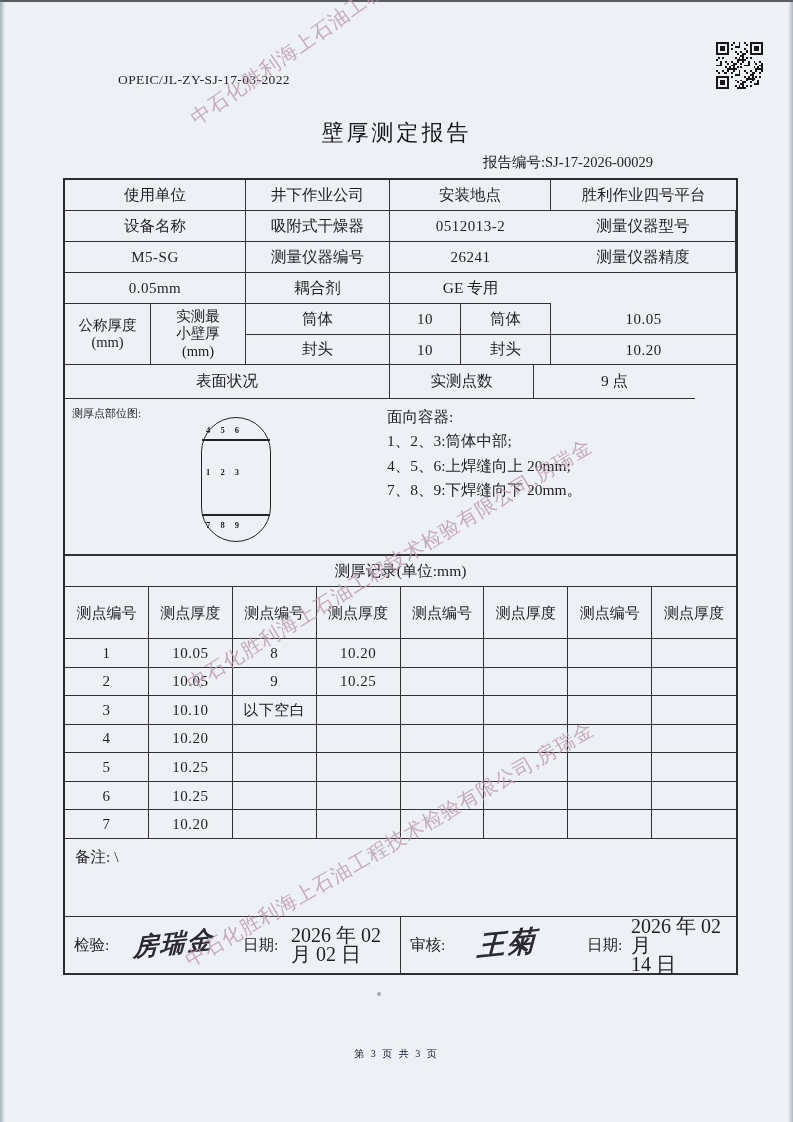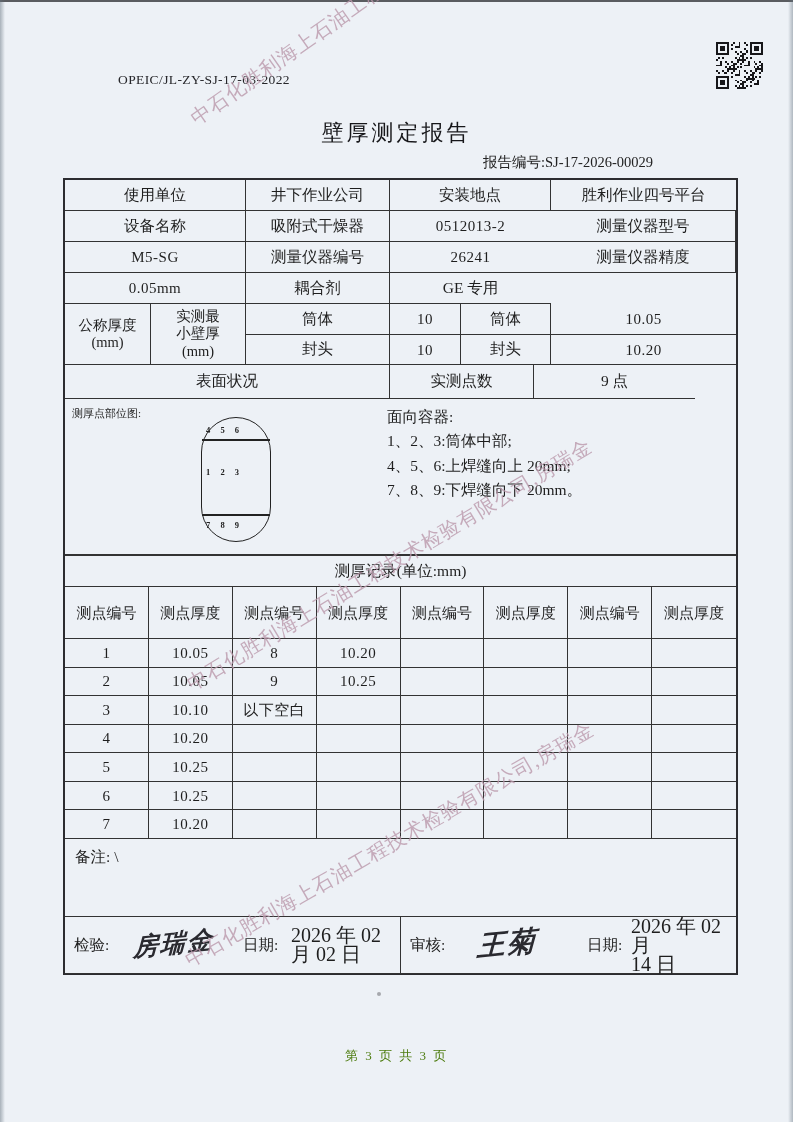--- a/index.html
+++ b/index.html
@@ -16,21 +16,21 @@
   .edge-right{position:absolute;right:0;top:0;width:5px;height:1122px;
     background:linear-gradient(270deg,rgba(100,114,126,.45),rgba(100,114,126,0));}
   .speck{position:absolute;left:377px;top:992px;width:4px;height:4px;border-radius:50%;background:rgba(80,80,85,.45);}
 
   .doc-code{position:absolute;left:118px;top:72px;font-size:13.5px;letter-spacing:.4px;color:#26262a;}
   .qr{position:absolute;left:716px;top:42px;width:47px;height:47px;}
   .title{position:absolute;left:0;top:118px;width:100%;text-align:center;
     font-size:22px;font-weight:normal;letter-spacing:3px;color:#17171a;}
   .report-no{position:absolute;left:483px;top:153px;font-size:14.5px;color:#222;}
   .footer{position:absolute;left:0;top:1047px;width:100%;text-align:center;
-    font-size:13px;letter-spacing:2px;color:#4d7c0f;}
+    font-size:10px;letter-spacing:2px;color:#0f172a;}
 
   
   .wm{position:absolute;white-space:nowrap;font-size:20px;letter-spacing:1px;
     color:rgba(186,152,171,.8);transform-origin:0 50%;pointer-events:none;z-index:10;}
   .wm-a{left:193px;top:107px;transform:rotate(-35deg);}
   .wm-b{left:189px;top:672px;transform:rotate(-31deg);}
   .wm-c{left:187px;top:948px;transform:rotate(-30deg);}
 
   
   .tbl{position:absolute;left:63px;top:178px;width:675px;height:797px;

